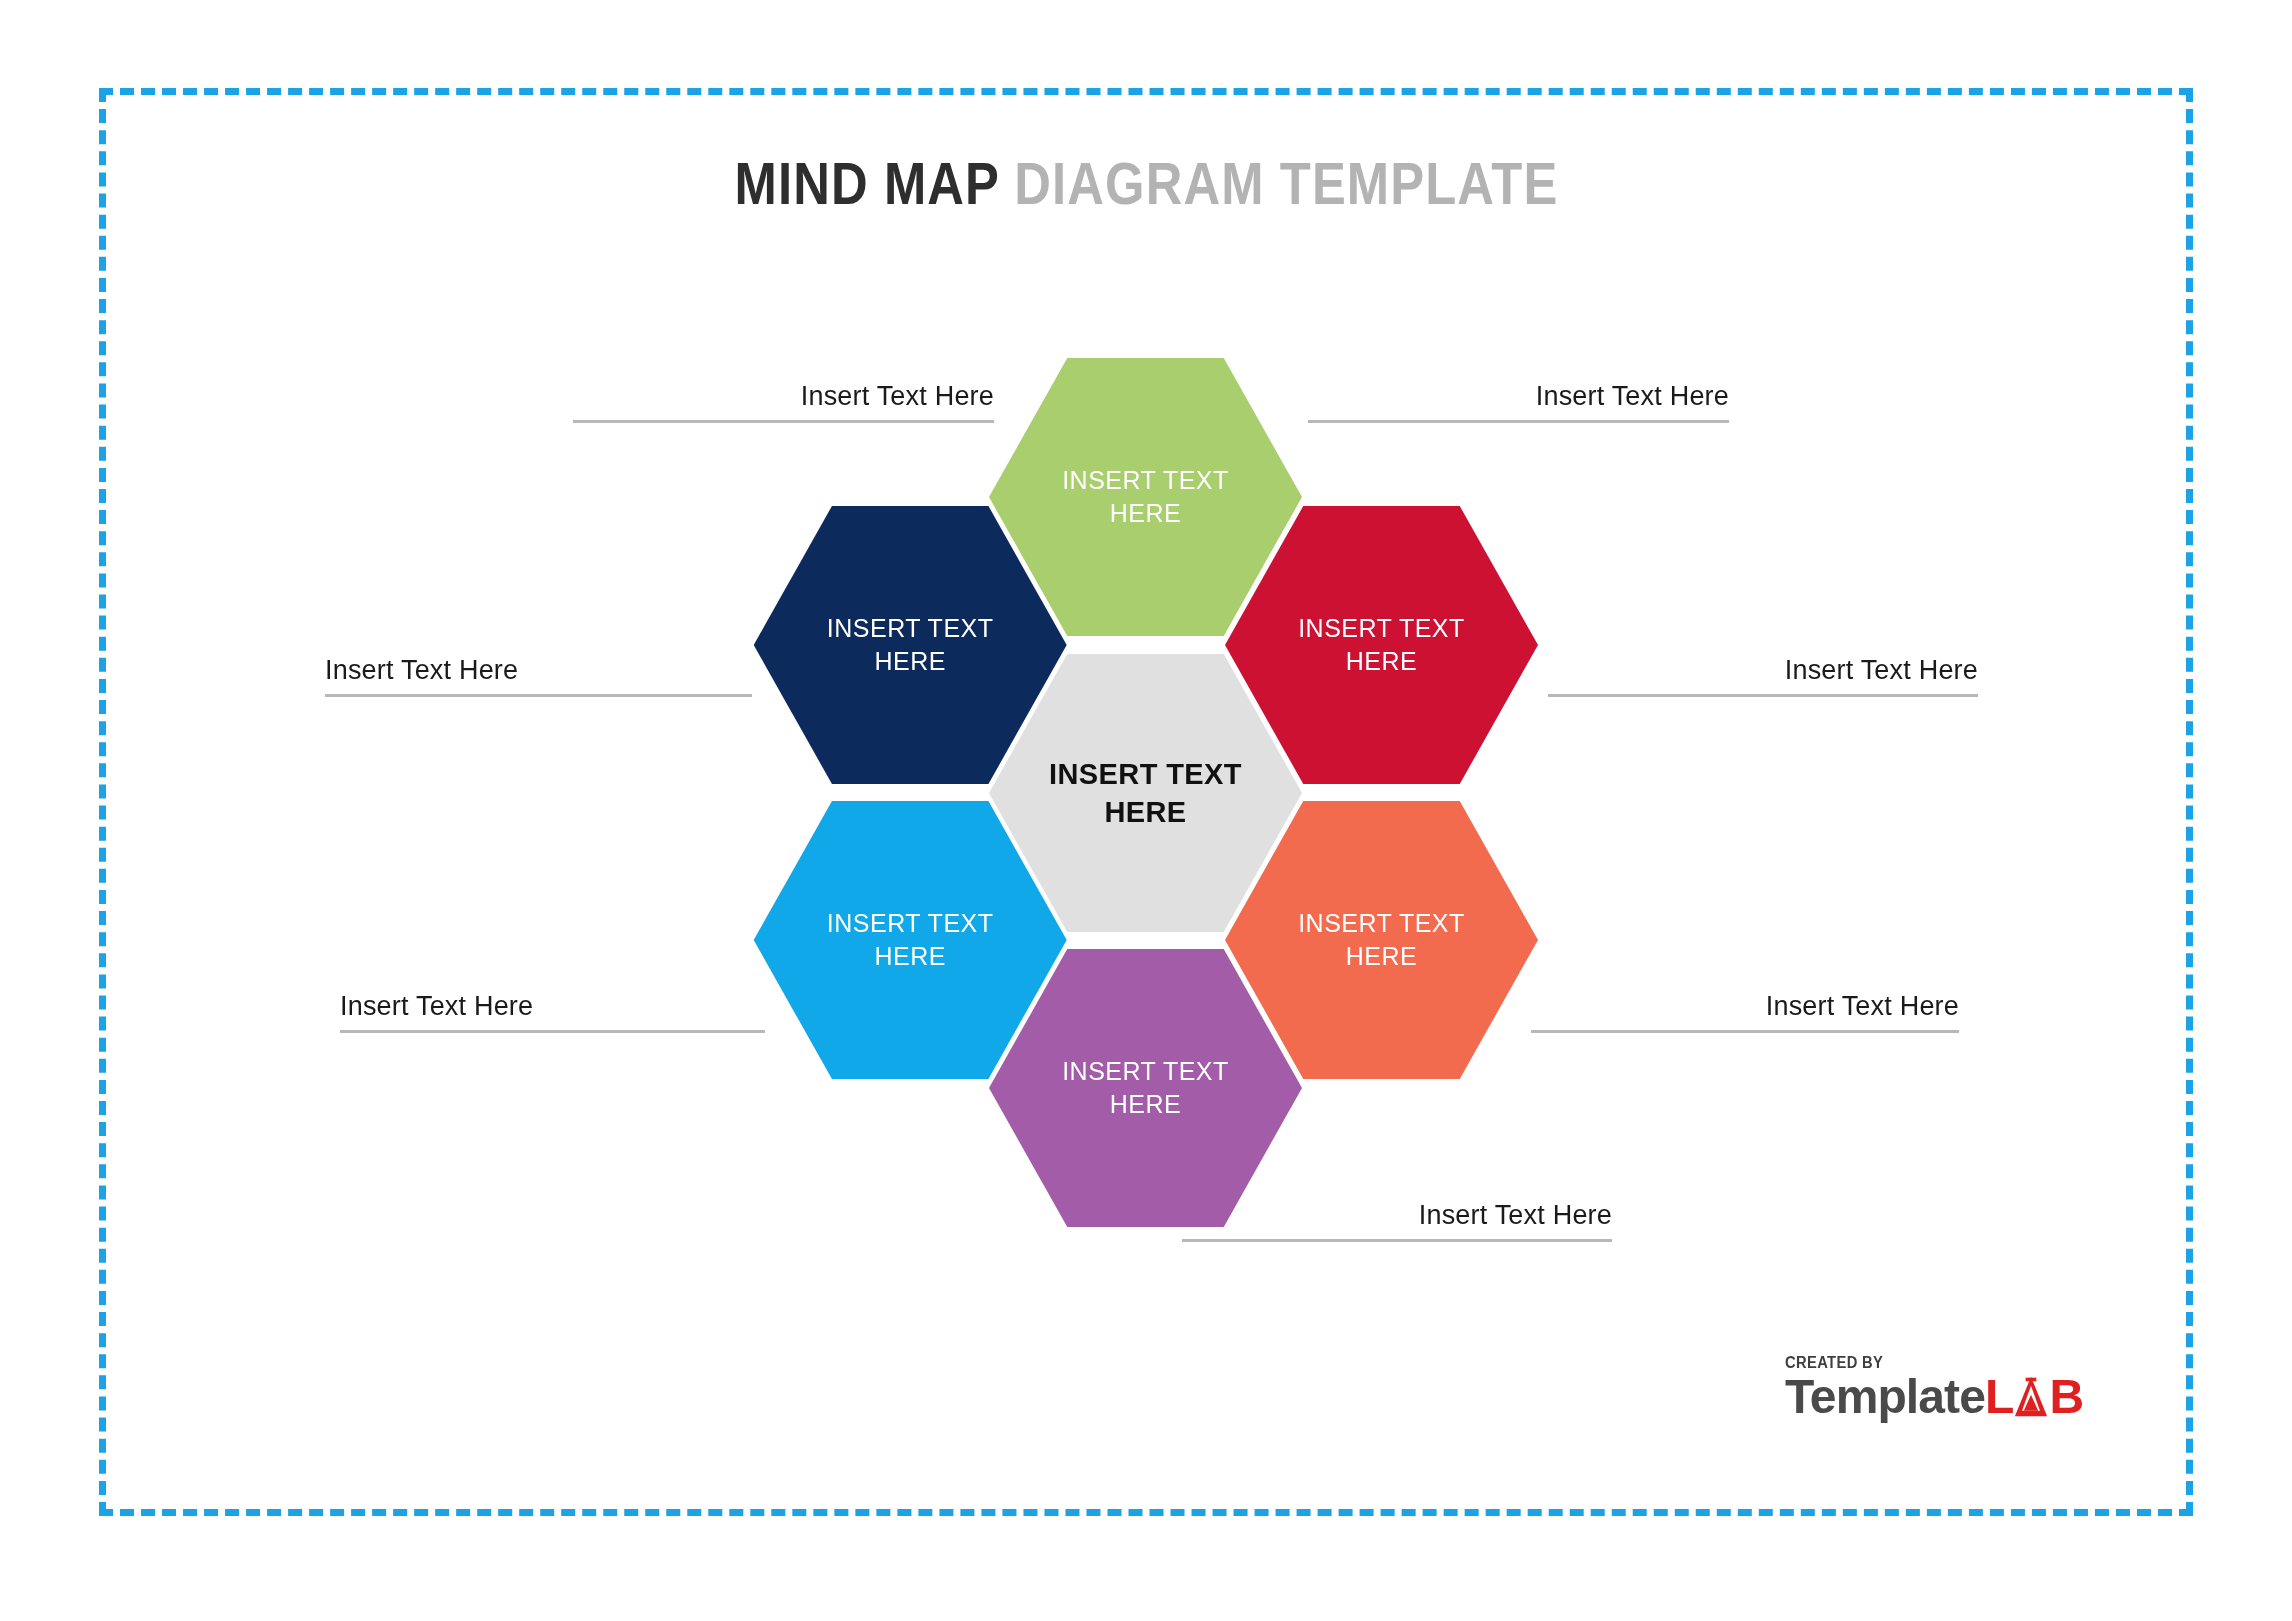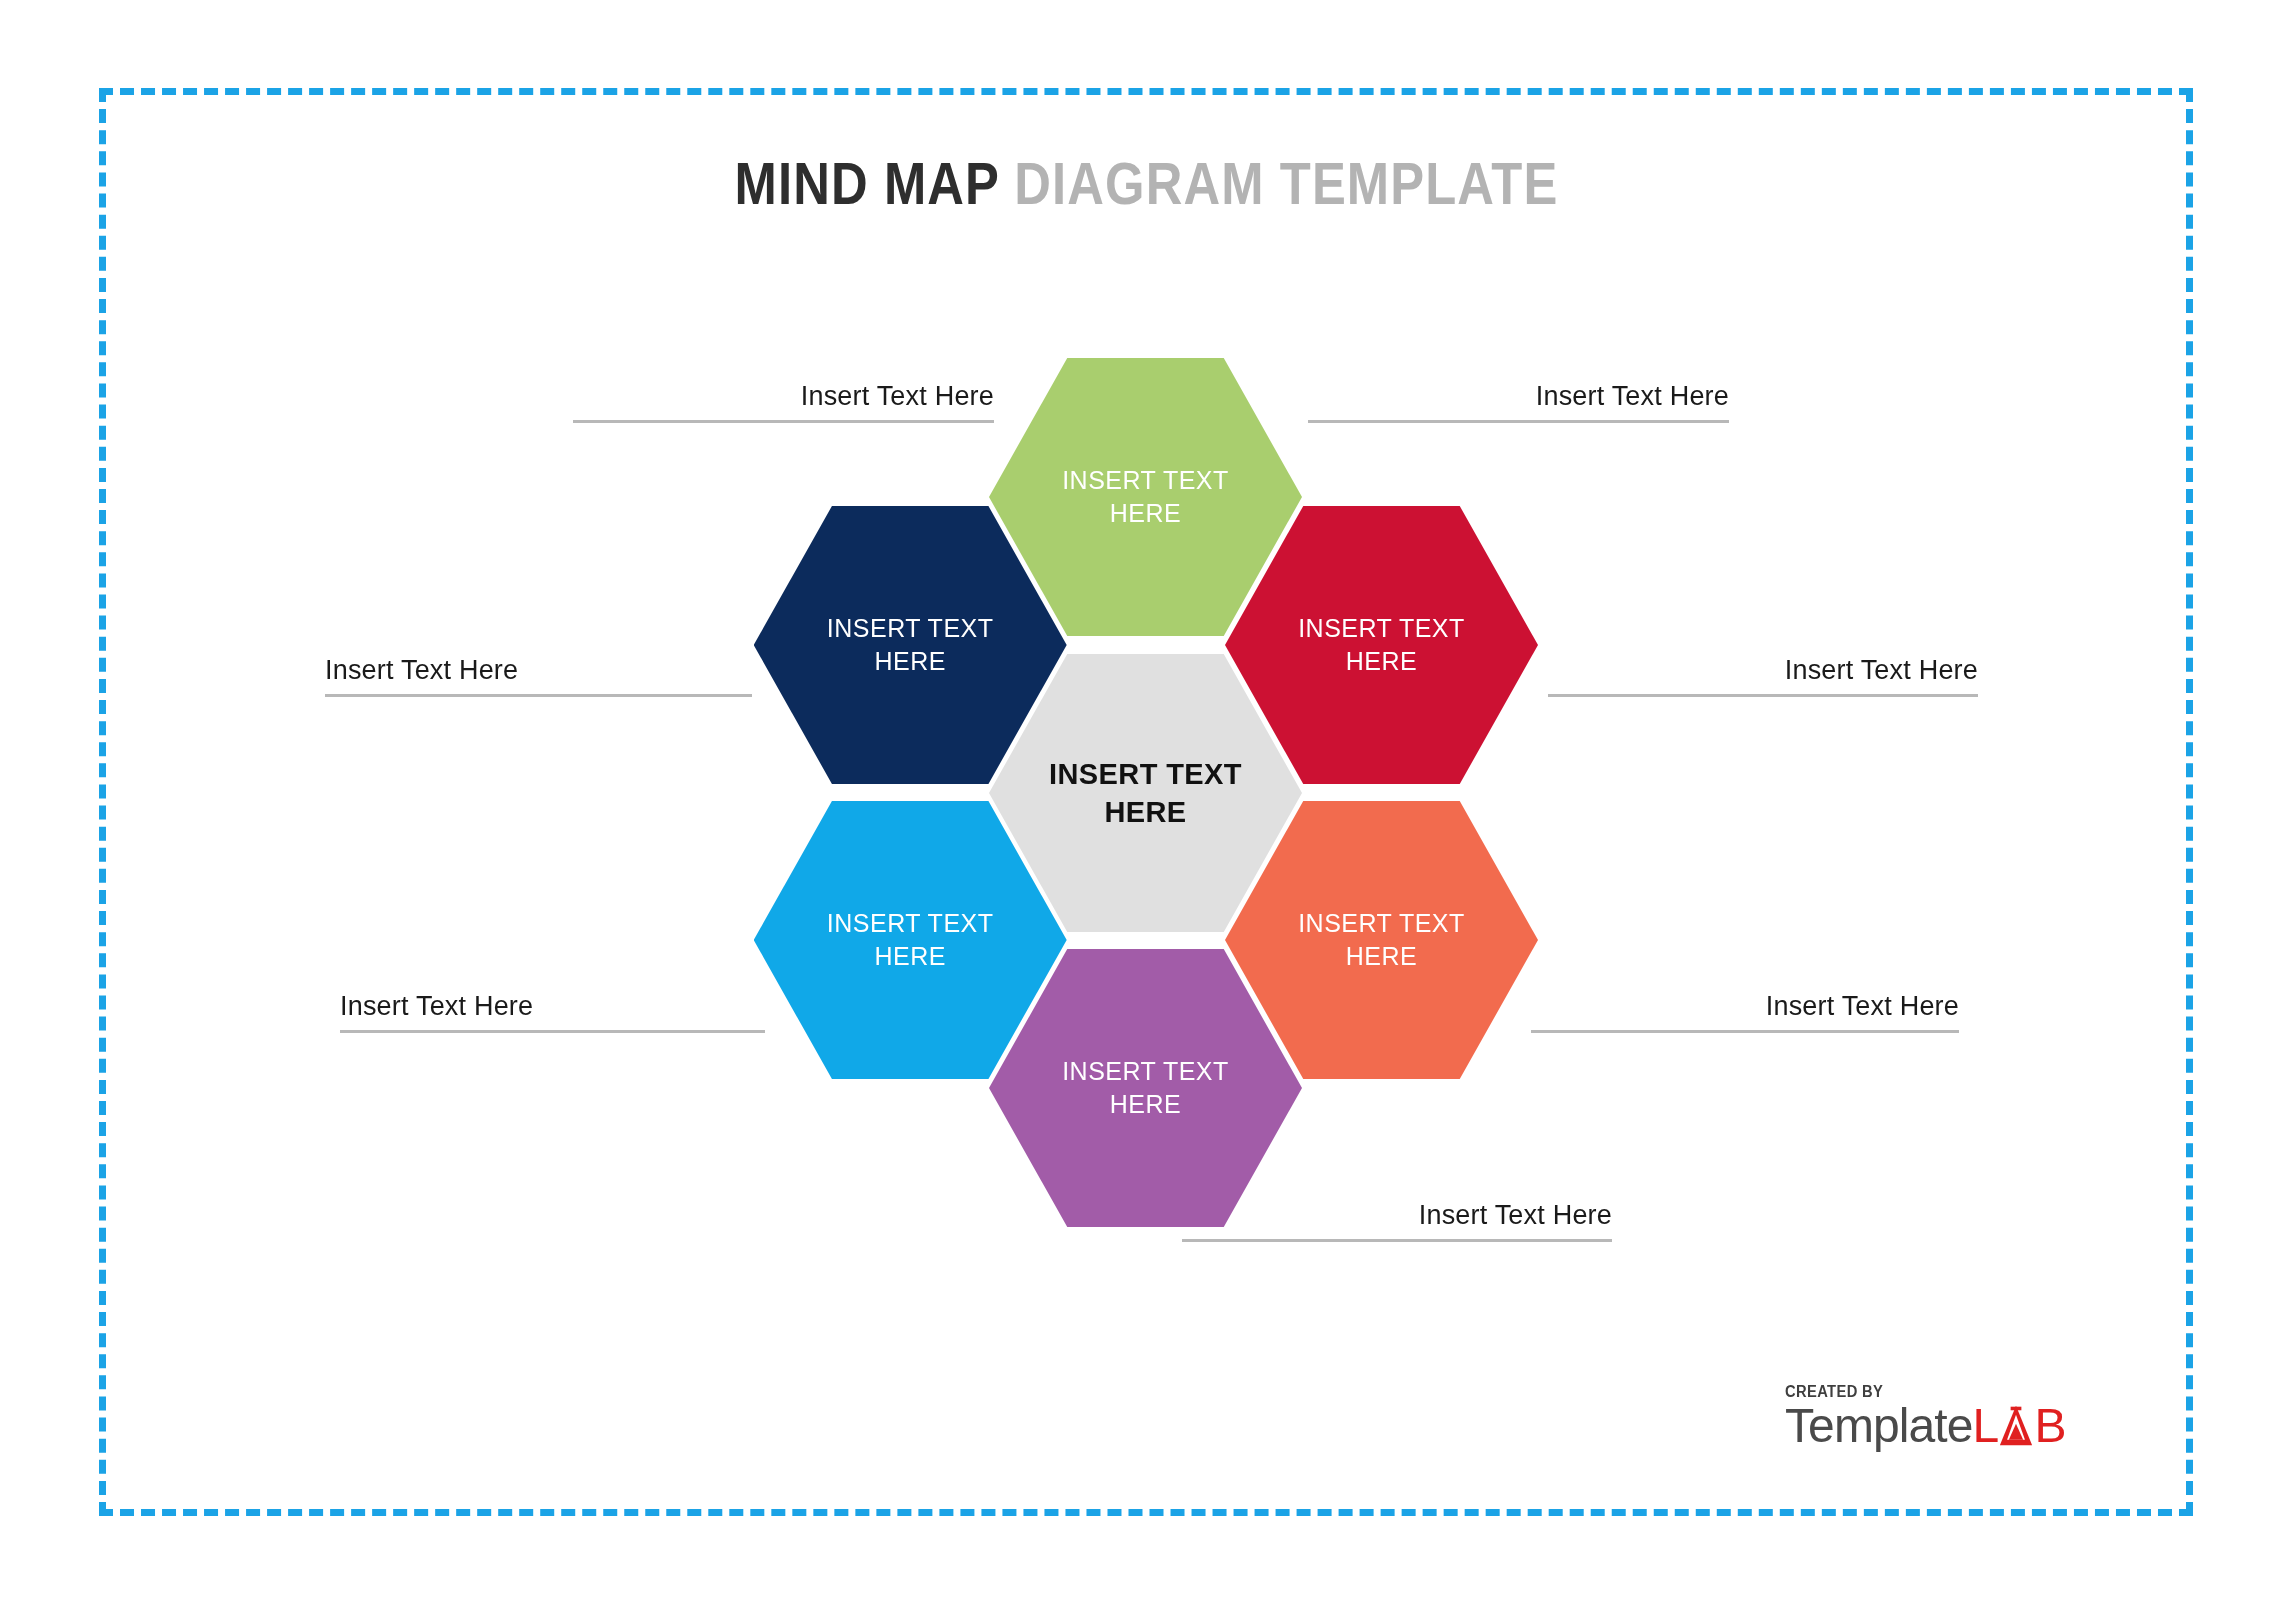--- a/index.html
+++ b/index.html
@@ -113,39 +113,39 @@
   #conn-mid-left     { left: 325px;  top: 655px;  width: 427px; }
   #conn-mid-right    { left: 1548px; top: 655px;  width: 430px; }
   #conn-low-left     { left: 340px;  top: 991px; width: 425px; }
   #conn-low-right    { left: 1531px; top: 991px; width: 428px; }
   #conn-bottom       { left: 1182px; top: 1200px; width: 430px; }
 
   
   #logo {
     position: absolute;
     left: 1785px;
-    top: 1384px;
+    top: 1355px;
     width: 358px;
     height: 81px;
   }
   #logo .created-by {
     font-size: 16px;
     font-weight: bold;
     color: #3F3F3F;
     letter-spacing: 0.4px;
     transform: scaleX(0.92);
     transform-origin: left center;
     display: block;
     line-height: 1;
     margin-bottom: 1.8px;
   }
   #logo .wordmark {
     display: block;
     font-size: 48px;
-    font-weight: normal;
+    font-weight: bold;
     line-height: 1;
     letter-spacing: -0.9px;
     white-space: nowrap;
   }
   #logo .wm-template { color: #4A4A4A; }
   #logo .wm-l, #logo .wm-b { color: #E02020; }
   #logo .wm-flask {
     position: relative;
     display: inline-block;
     width: 36px;

